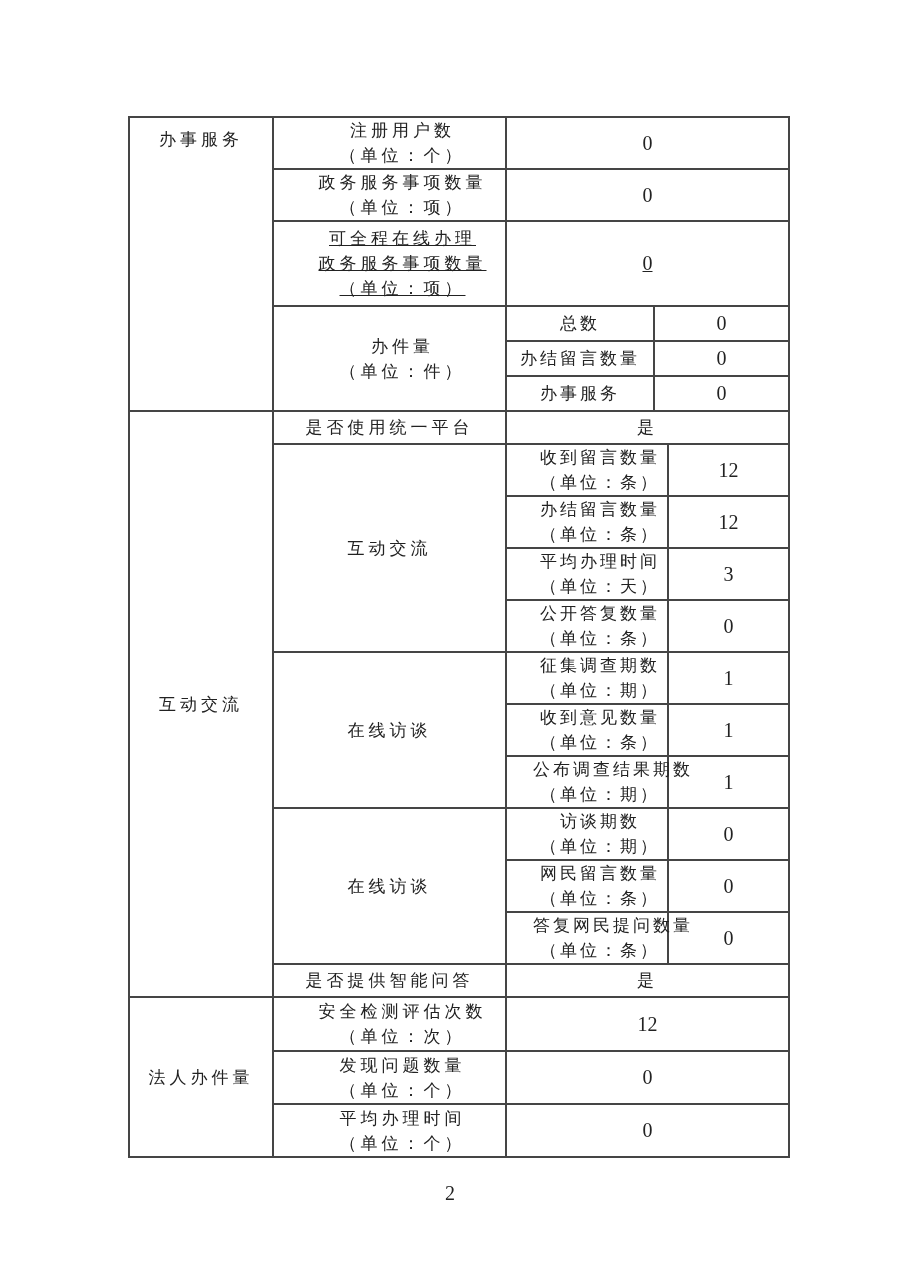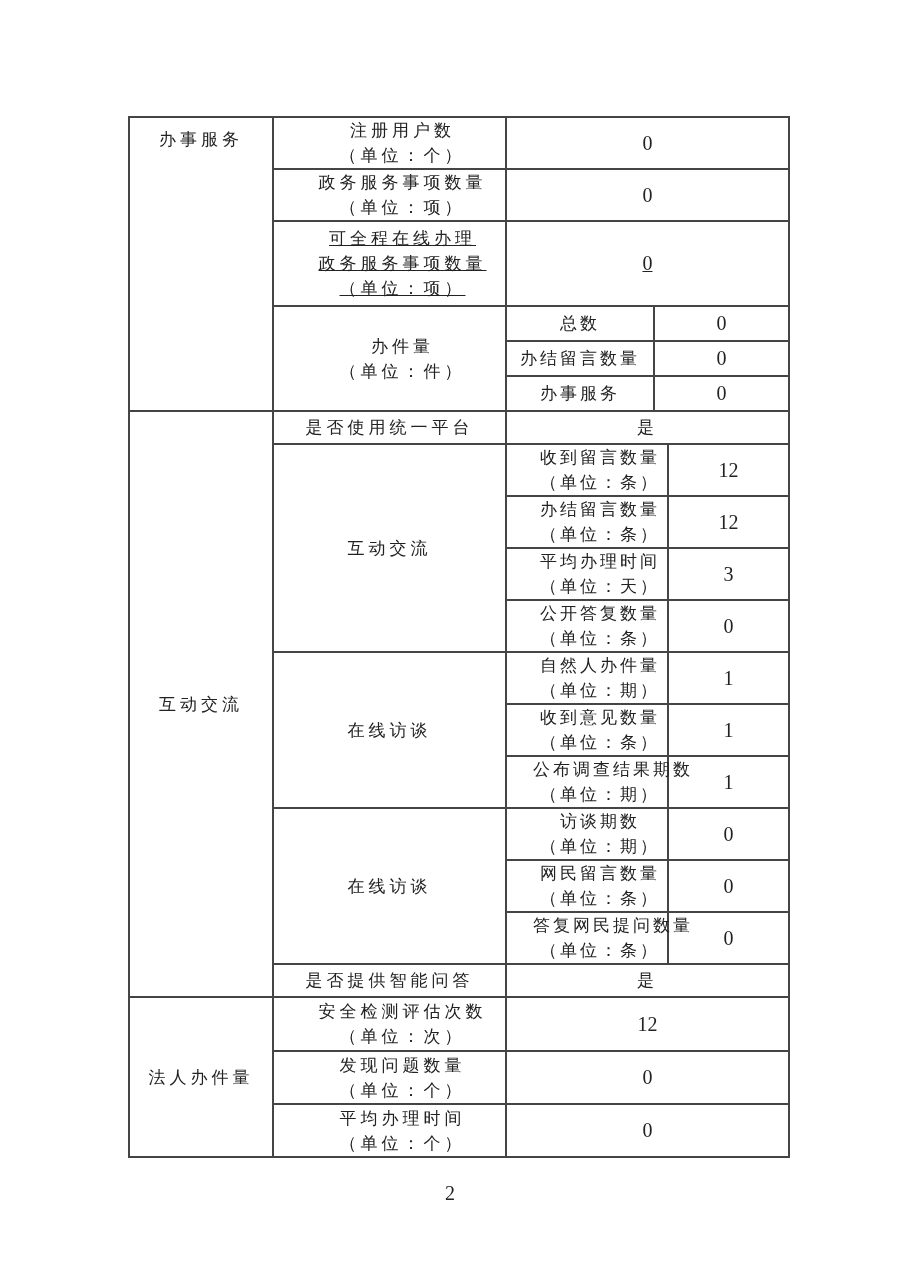--- a/index.html
+++ b/index.html
@@ -158,21 +158,21 @@
       </td>
       <td>
         <span class="num">0</span>
       </td>
     </tr>
     <tr class="h52">
       <td rowspan="3" class="zh">
         <span class="single">在线访谈</span>
       </td>
       <td colspan="2" class="zh-tight">
-        <span class="line">自然人办件量</span>
+        <span class="line">征集调查期数</span>
         <span class="line">（单位：期）</span>
       </td>
       <td>
         <span class="num">1</span>
       </td>
     </tr>
     <tr class="h52">
       <td colspan="2" class="zh-tight">
         <span class="line">收到意见数量</span>
         <span class="line">（单位：条）</span>

